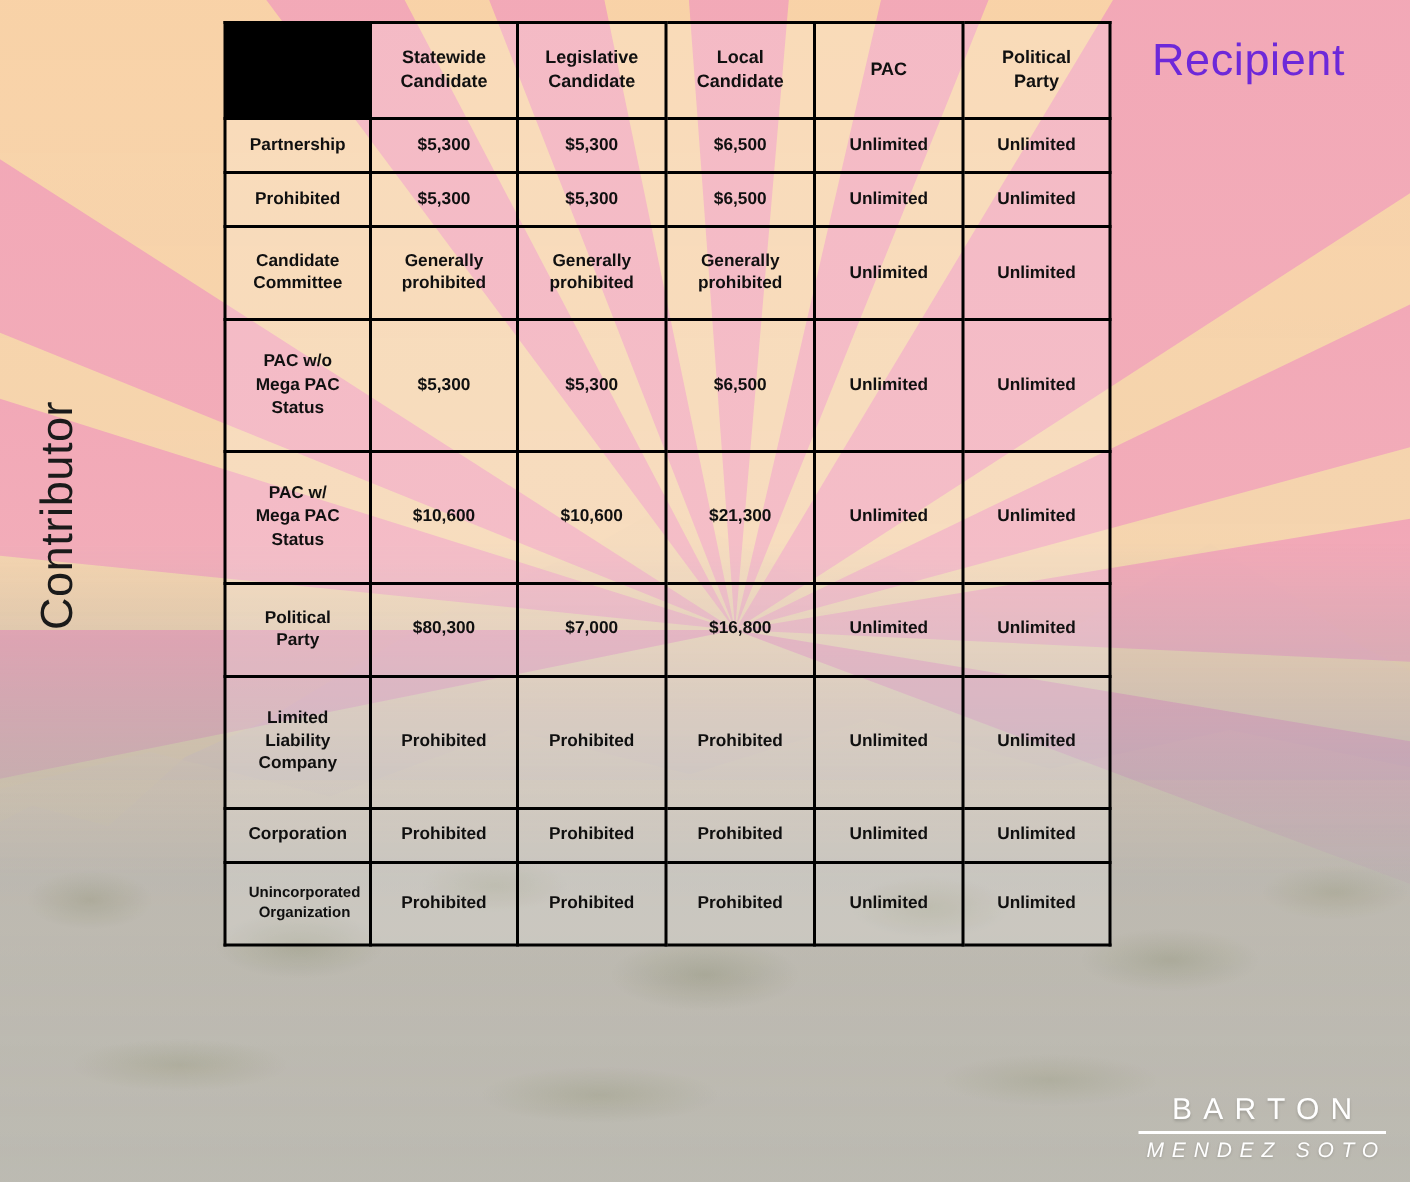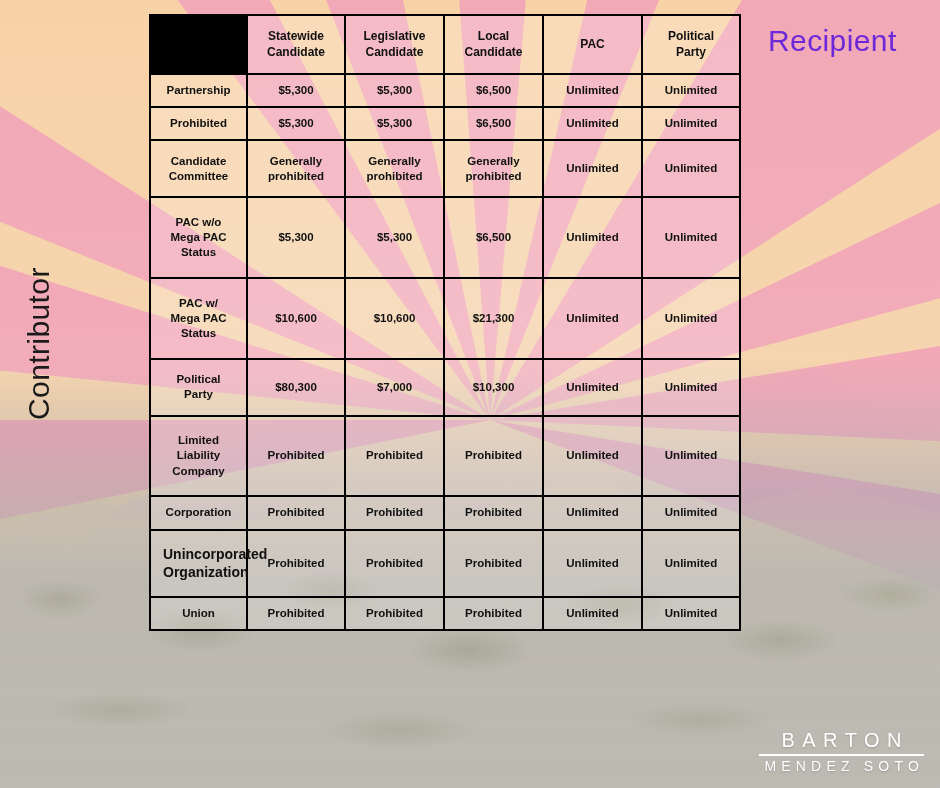--- a/index.html
+++ b/index.html
@@ -145,21 +145,21 @@
     line-height: 1.32;
     padding: 2px 3px;
     background-color: rgba(255,255,255,0.20);
   }
   .matrix td.corner {
     background: #000;
     border-color: #000;
   }
   .matrix td.rowhead { font-size: 11.5px; }
   .matrix td.colhead { font-size: 12px; }
-  .matrix td.small { font-size: 14px; padding-left: 12px; }
+  .matrix td.small { font-size: 10px; padding-left: 12px; }
 
   
   col.c0 { width: 97px; }
   col.c1 { width: 98px; }
   col.c2 { width: 99px; }
   col.c3 { width: 99px; }
   col.c4 { width: 99px; }
   col.c5 { width: 98px; }
 
   
@@ -183,20 +183,21 @@
   .logo-rule {
     height: 1.5px;
     background: #ffffff;
     margin: 3px 0 3px 0;
   }
   .logo-bottom {
     font-size: 14px;
     letter-spacing: 5.2px;
     padding-left: 5px;
     line-height: 1.1;
+    font-style: italic;
   }
 </style>
 </head>
 <body>
 
 <div id="stage">
 
   <div class="bg-photo"></div>
   <div class="mountain"></div>
   <div class="mountain-2"></div>
@@ -304,21 +305,21 @@
           <td class="datacell">$10,600</td>
           <td class="datacell">$10,600</td>
           <td class="datacell">$21,300</td>
           <td class="datacell">Unlimited</td>
           <td class="datacell">Unlimited</td>
         </tr>
         <tr>
           <td class="rowhead">Political<br>Party</td>
           <td class="datacell">$80,300</td>
           <td class="datacell">$7,000</td>
-          <td class="datacell">$10,300</td>
+          <td class="datacell">$16,800</td>
           <td class="datacell">Unlimited</td>
           <td class="datacell">Unlimited</td>
         </tr>
         <tr>
           <td class="rowhead">Limited<br>Liability<br>Company</td>
           <td class="datacell">Prohibited</td>
           <td class="datacell">Prohibited</td>
           <td class="datacell">Prohibited</td>
           <td class="datacell">Unlimited</td>
           <td class="datacell">Unlimited</td>
@@ -326,28 +327,20 @@
         <tr>
           <td class="rowhead">Corporation</td>
           <td class="datacell">Prohibited</td>
           <td class="datacell">Prohibited</td>
           <td class="datacell">Prohibited</td>
           <td class="datacell">Unlimited</td>
           <td class="datacell">Unlimited</td>
         </tr>
         <tr>
           <td class="rowhead small">Unincorporated<br>Organization</td>
-          <td class="datacell">Prohibited</td>
-          <td class="datacell">Prohibited</td>
-          <td class="datacell">Prohibited</td>
-          <td class="datacell">Unlimited</td>
-          <td class="datacell">Unlimited</td>
-        </tr>
-        <tr>
-          <td class="rowhead">Union</td>
           <td class="datacell">Prohibited</td>
           <td class="datacell">Prohibited</td>
           <td class="datacell">Prohibited</td>
           <td class="datacell">Unlimited</td>
           <td class="datacell">Unlimited</td>
         </tr>
       </tbody>
   </table>
 
   <div class="logo">

